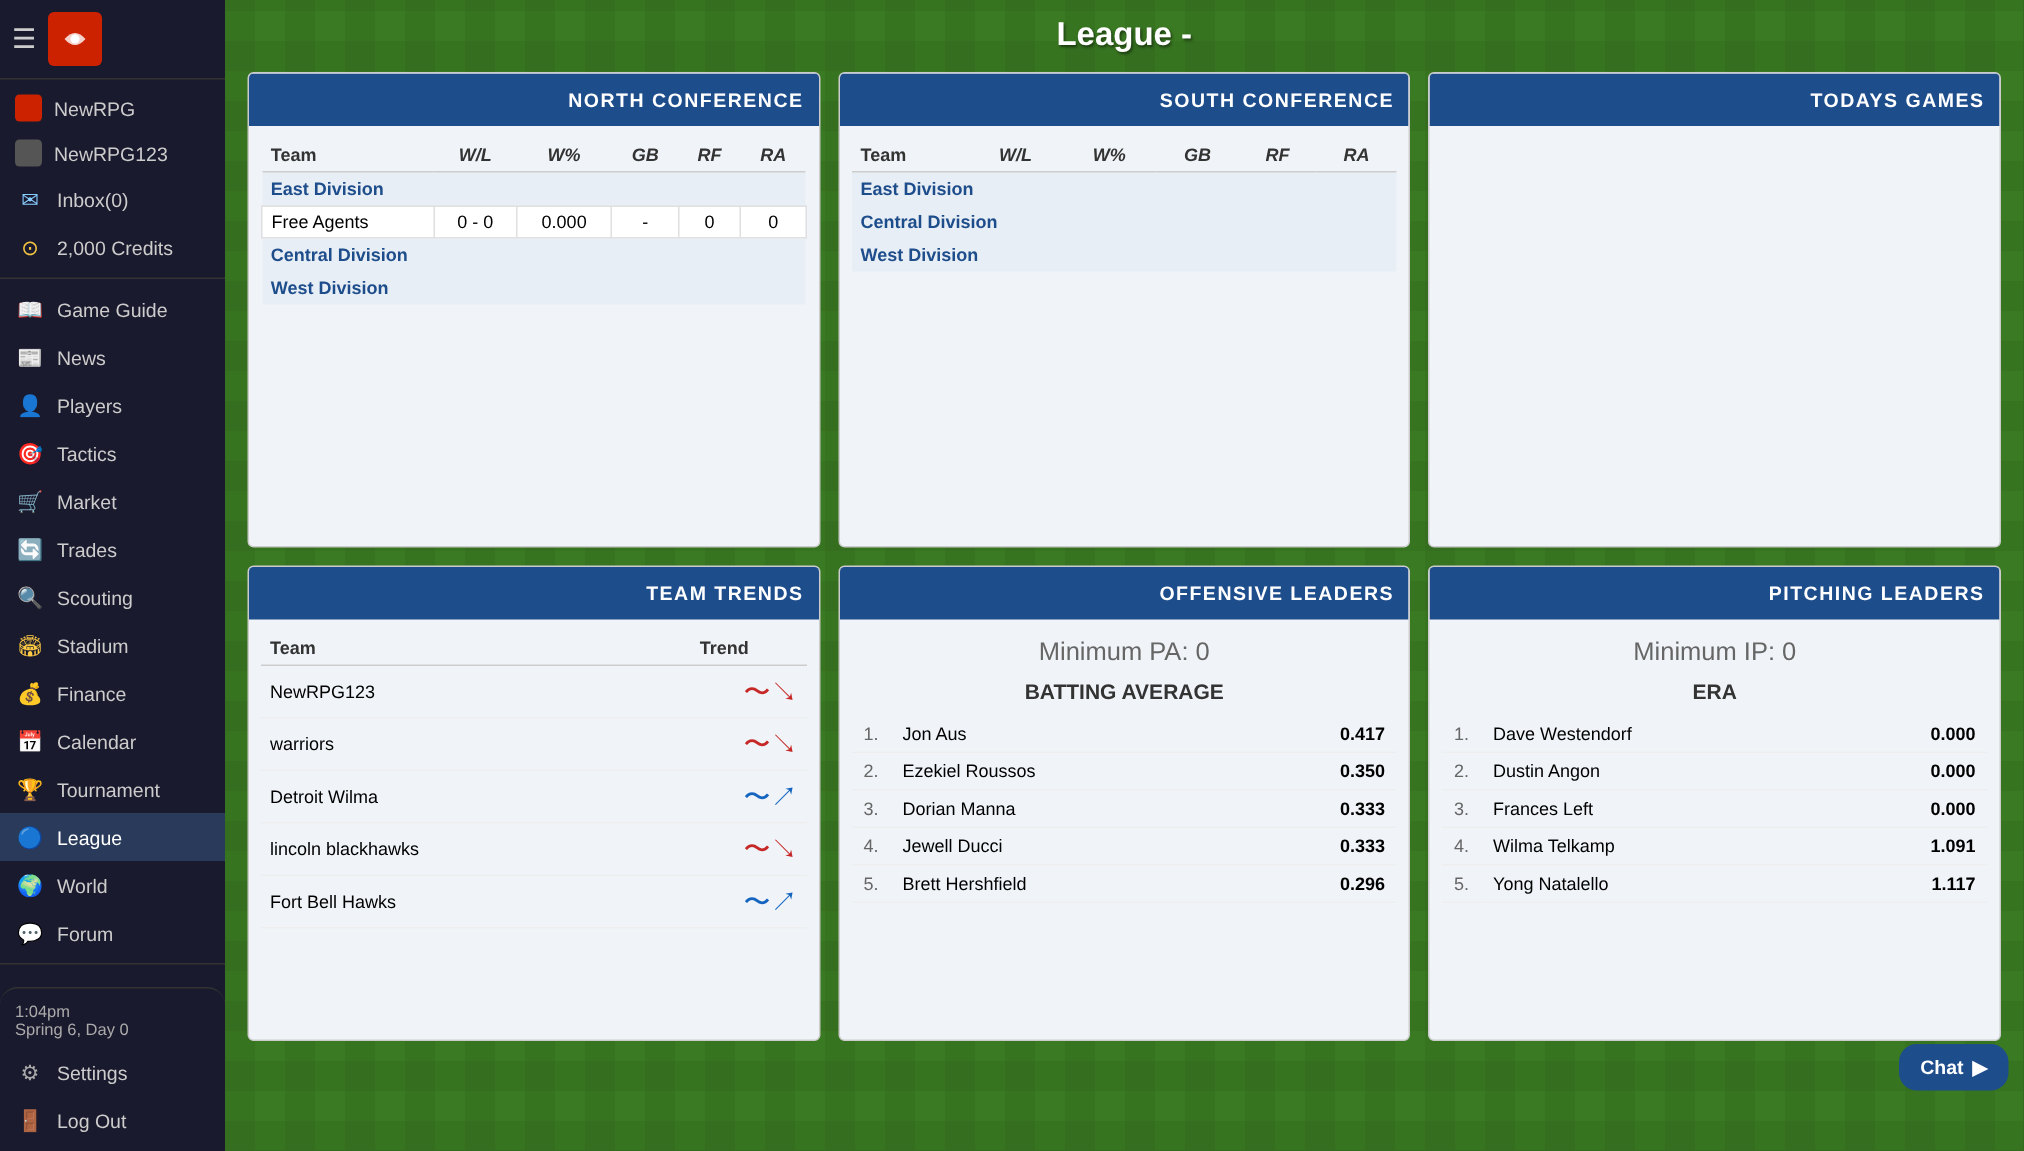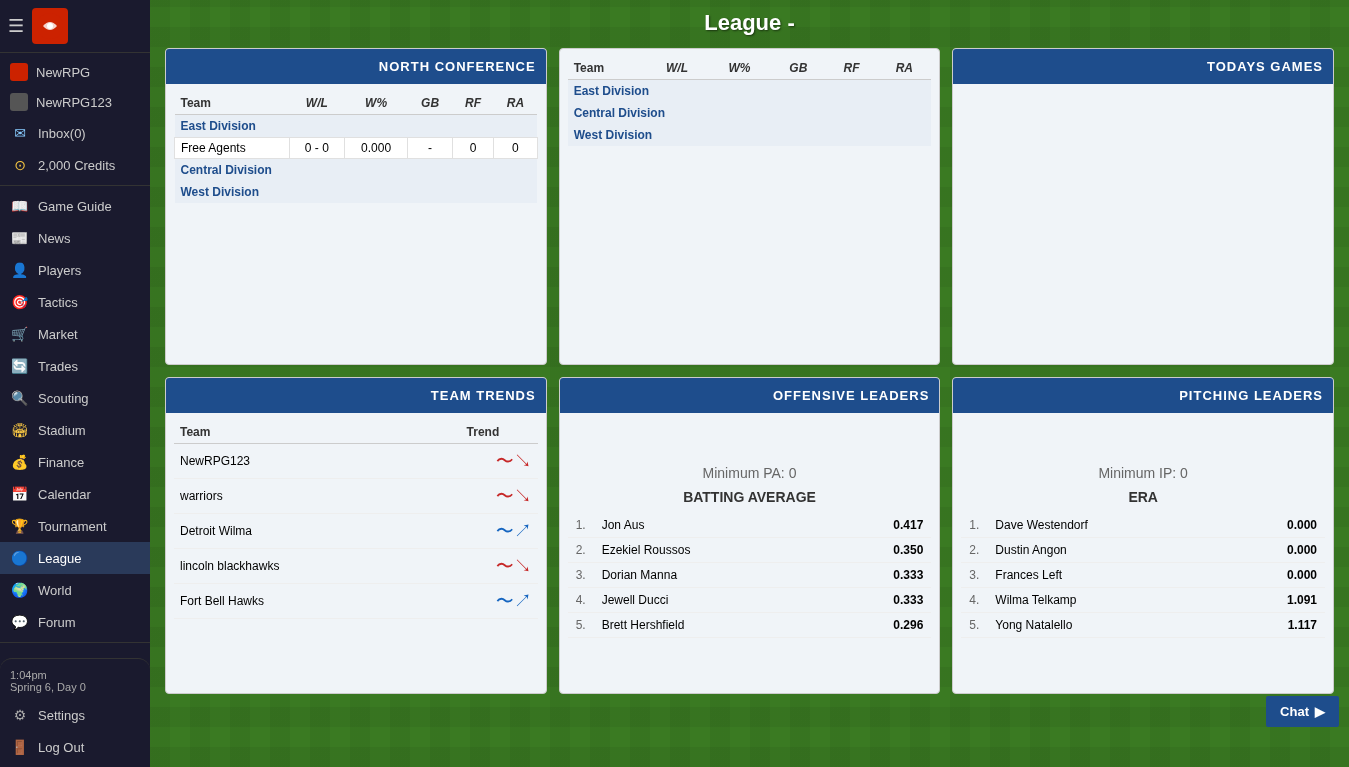--- a/index.html
+++ b/index.html
@@ -75,35 +75,35 @@
     .trends-table td:last-child { text-align: right; }
 
     .trend-up { color: #1565c0; font-size: 18px; }
     .trend-down { color: #c62828; font-size: 18px; }
 
     
     .leaders-table { width: 100%; border-collapse: collapse; font-size: 12px; }
     .leaders-table td { padding: 5px 8px; border-bottom: 1px solid #eee; }
     .leaders-table .rank { color: #666; width: 20px; }
     .leaders-table .value { text-align: right; font-weight: bold; }
-    .min-label { text-align: center; font-size: 14px; color: #666; padding: 4px; margin-top: 40px; }
+    .min-label { text-align: center; font-size: 17px; color: #666; padding: 4px; }
     .stat-label { text-align: center; font-size: 14px; font-weight: bold; color: #333; padding: 4px 4px 8px; }
 
     
     .ticker {
       background: #1a1a2e; color: #ccc; font-size: 12px; padding: 8px 15px;
       text-align: center; border-top: 2px solid #444; white-space: nowrap;
       overflow: hidden;
     }
 
     
     .chat-btn {
       position: fixed; bottom: 40px; right: 10px;
       background: #1e4d8c; color: #fff; padding: 8px 14px;
-      border-radius: 2px; font-size: 13px; font-weight: bold; cursor: pointer;
+      border-radius: 12px; font-size: 13px; font-weight: bold; cursor: pointer;
       display: flex; align-items: center; gap: 6px; z-index: 20;
     }
     .icon-person { color: #7ec8e3; }
     .icon-tactics { color: #90ee90; }
     .icon-market { color: #ff9966; }
     .icon-trades { color: #66ccff; }
     .icon-scouting { color: #aa88ff; }
     .icon-stadium { color: #ffcc44; }
     .icon-finance { color: #88ff88; }
     .icon-calendar { color: #ffaaaa; }
@@ -265,20 +265,21 @@
               </tr>
               <tr class="division-row">
                 <td colspan="6">West Division</td>
               </tr>
             </tbody>
           </table>
         </div>
       </div>
 
       <div class="panel">
+        <div class="panel-header">SOUTH CONFERENCE</div>
         <div class="panel-body">
           <table class="league-table">
             <thead>
               <tr>
                 <th>Team</th>
                 <th>W/L</th>
                 <th>W%</th>
                 <th>GB</th>
                 <th>RF</th>
                 <th>RA</th>

